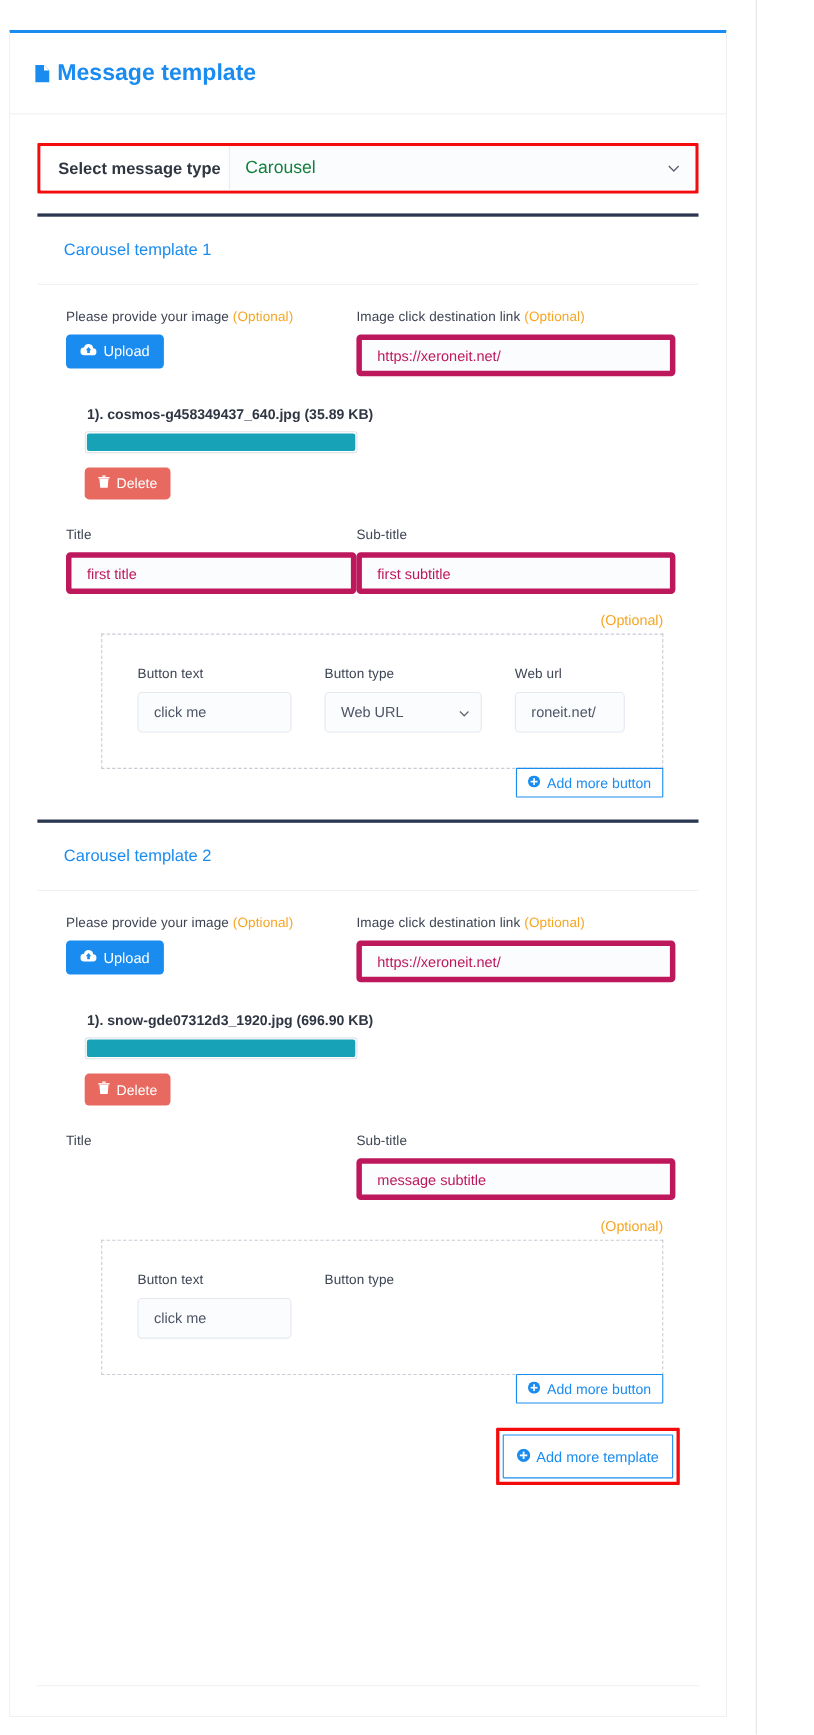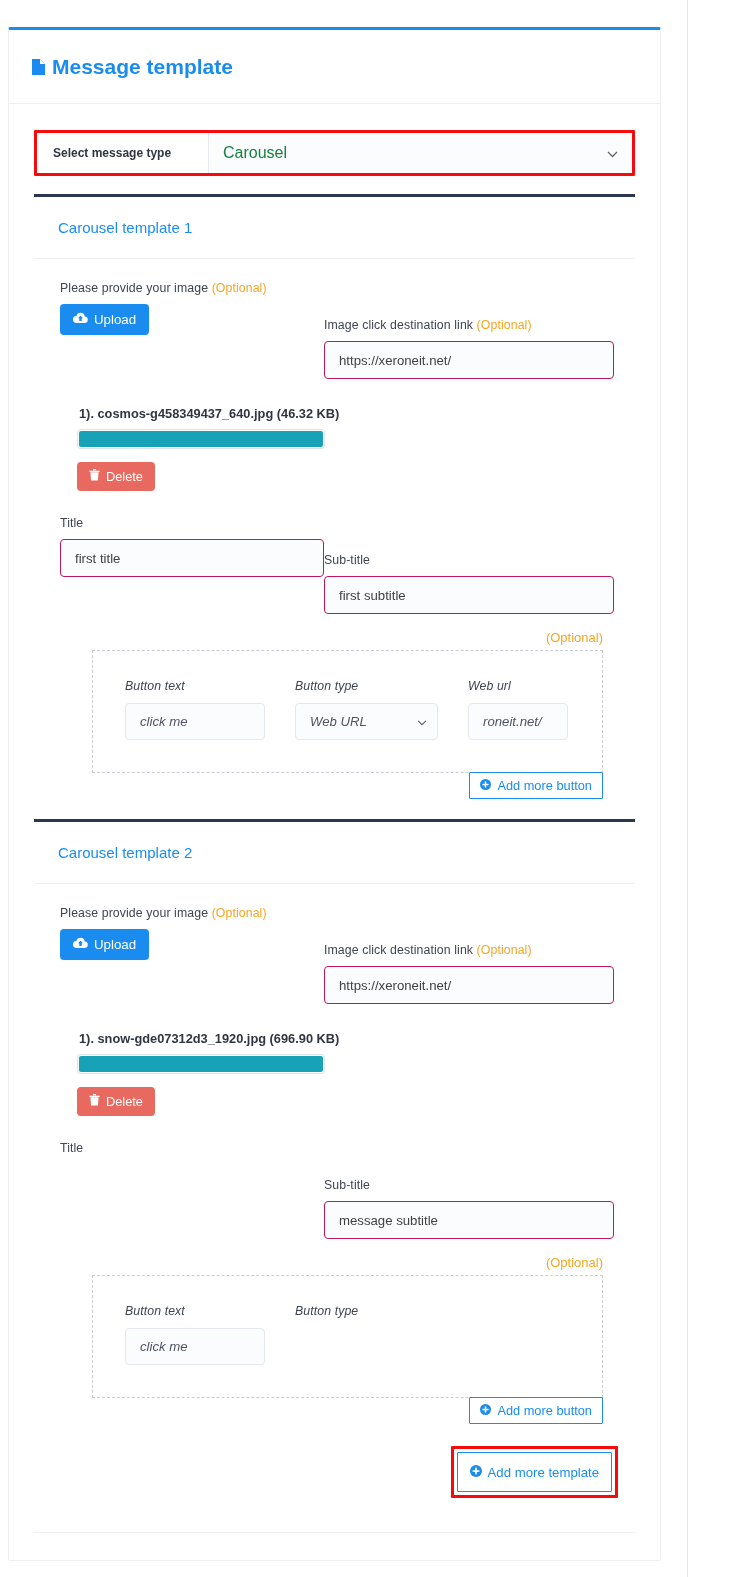--- a/index.html
+++ b/index.html
@@ -44,21 +44,21 @@
     position: relative;
     border: 3px solid #f40b0b;
     border-radius: 1px;
     height: 46px;
     margin-bottom: 18px;
   }
   .msgtype-row { display: flex; height: 100%; background:#fff; }
   .msgtype-label {
     width: 172px; display: flex; align-items: center;
     padding-left: 16px;
-    font-size: 12px; font-weight: bold; color: #2f3640;
+    font-size: 15px; font-weight: bold; color: #2f3640;
     background: #ffffff;
     border-right: 1px solid #e6e9ef;
   }
   .msgtype-select {
     flex: 1; position: relative;
     background: #fbfcfe;
     display: flex; align-items: center;
     padding: 0 14px;
     font-size: 16px; color: #15803d;
     border: none;
@@ -74,32 +74,32 @@
     height: 62px; display: flex; align-items: center;
     border-bottom: 1px solid #eef0f4;
     padding-left: 24px;
   }
   .tpl-head h3 { color: #1a8cf0; font-size: 15px; font-weight: normal; }
 
   .tpl-body { padding: 22px 0 0 0; }
 
   .row { display: flex; }
   .col-l { width: 290px; padding-left: 26px; }
-  .col-r { width: 290px; margin-top: 37px; }
+  .col-r { width: 290px; }
 
   .fld-label {
     font-size: 12.3px; color: #3d4453; margin-bottom: 9px; letter-spacing: .1px;
   }
   .opt { color: #f5a623; }
 
   .inp {
     height: 38px; background: #fbfcfe;
-    border: 1px solid #be185d; border-radius: 4px;
+    border: 5px solid #be185d; border-radius: 4px;
     display: flex; align-items: center; padding: 13px 14px;
-    font-size: 13.2px; color: #404040;
+    font-size: 13.2px; color: #be185d;
   }
 
   .btn-upload {
     display: inline-flex; align-items: center; gap: 6px;
     background: #1a8cf0; color: #fff;
     border: none; border-radius: 4px;
     height: 31px; padding: 0 13px;
     font-size: 13.3px; cursor: pointer;
   }
   .btn-delete {
@@ -126,21 +126,21 @@
   .optional-right {
     text-align: right; color: #f5a623; font-size: 13px;
     padding-right: 32px; margin-top: 16px;
   }
   .dashed {
     margin: 5px 32px 0 58px;
     border: 1px dashed #c8ccd5;
     padding: 28px 0 32px 32px;
     display: flex;
   }
-  .dcol { margin-right: 30px; font-style: italic; }
+  .dcol { margin-right: 30px; }
   .dcol .fld-label { margin-bottom: 10px; }
   .inp-sm {
     height: 37px; background: #fbfcfe;
     border: 1px solid #e4e8ef; border-radius: 4px;
     display: flex; align-items: center; padding: 16px 14px;
     font-size: 13.2px; color: #4d5464;
   }
   .sel-sm {
     height: 37px; background: #fbfcfe;
     border: 1px solid #e4e8ef; border-radius: 4px;
@@ -230,21 +230,21 @@
             <div class="col-r">
               <div class="fld-label">
                 <span>Image click destination link</span>
                 <span class="opt">(Optional)</span>
               </div>
               <div class="inp">https://xeroneit.net/</div>
             </div>
           </div>
 
           <div style="margin-top:27px">
-            <div class="file-line" style="padding-left:45px">1). cosmos-g458349437_640.jpg (46.32 KB)</div>
+            <div class="file-line" style="padding-left:45px">1). cosmos-g458349437_640.jpg (35.89 KB)</div>
             <div class="progress" style="margin-left:43px">
                 <i></i>
               </div>
             <div style="padding-left:43px;margin-top:13px">
               <button class="btn-delete">
                 <span>
                   <svg width="11" height="12" viewBox="0 0 11 12">
                     <rect x="0.4" y="1.7" width="10.2" height="1.3" fill="#fff"></rect>
                     <rect x="4" y="0" width="3" height="1.4" fill="#fff"></rect>
                     <path d="M1.4 3.3 h8.2 l-0.7 8.2 h-6.8 z" fill="#fff"></path>

